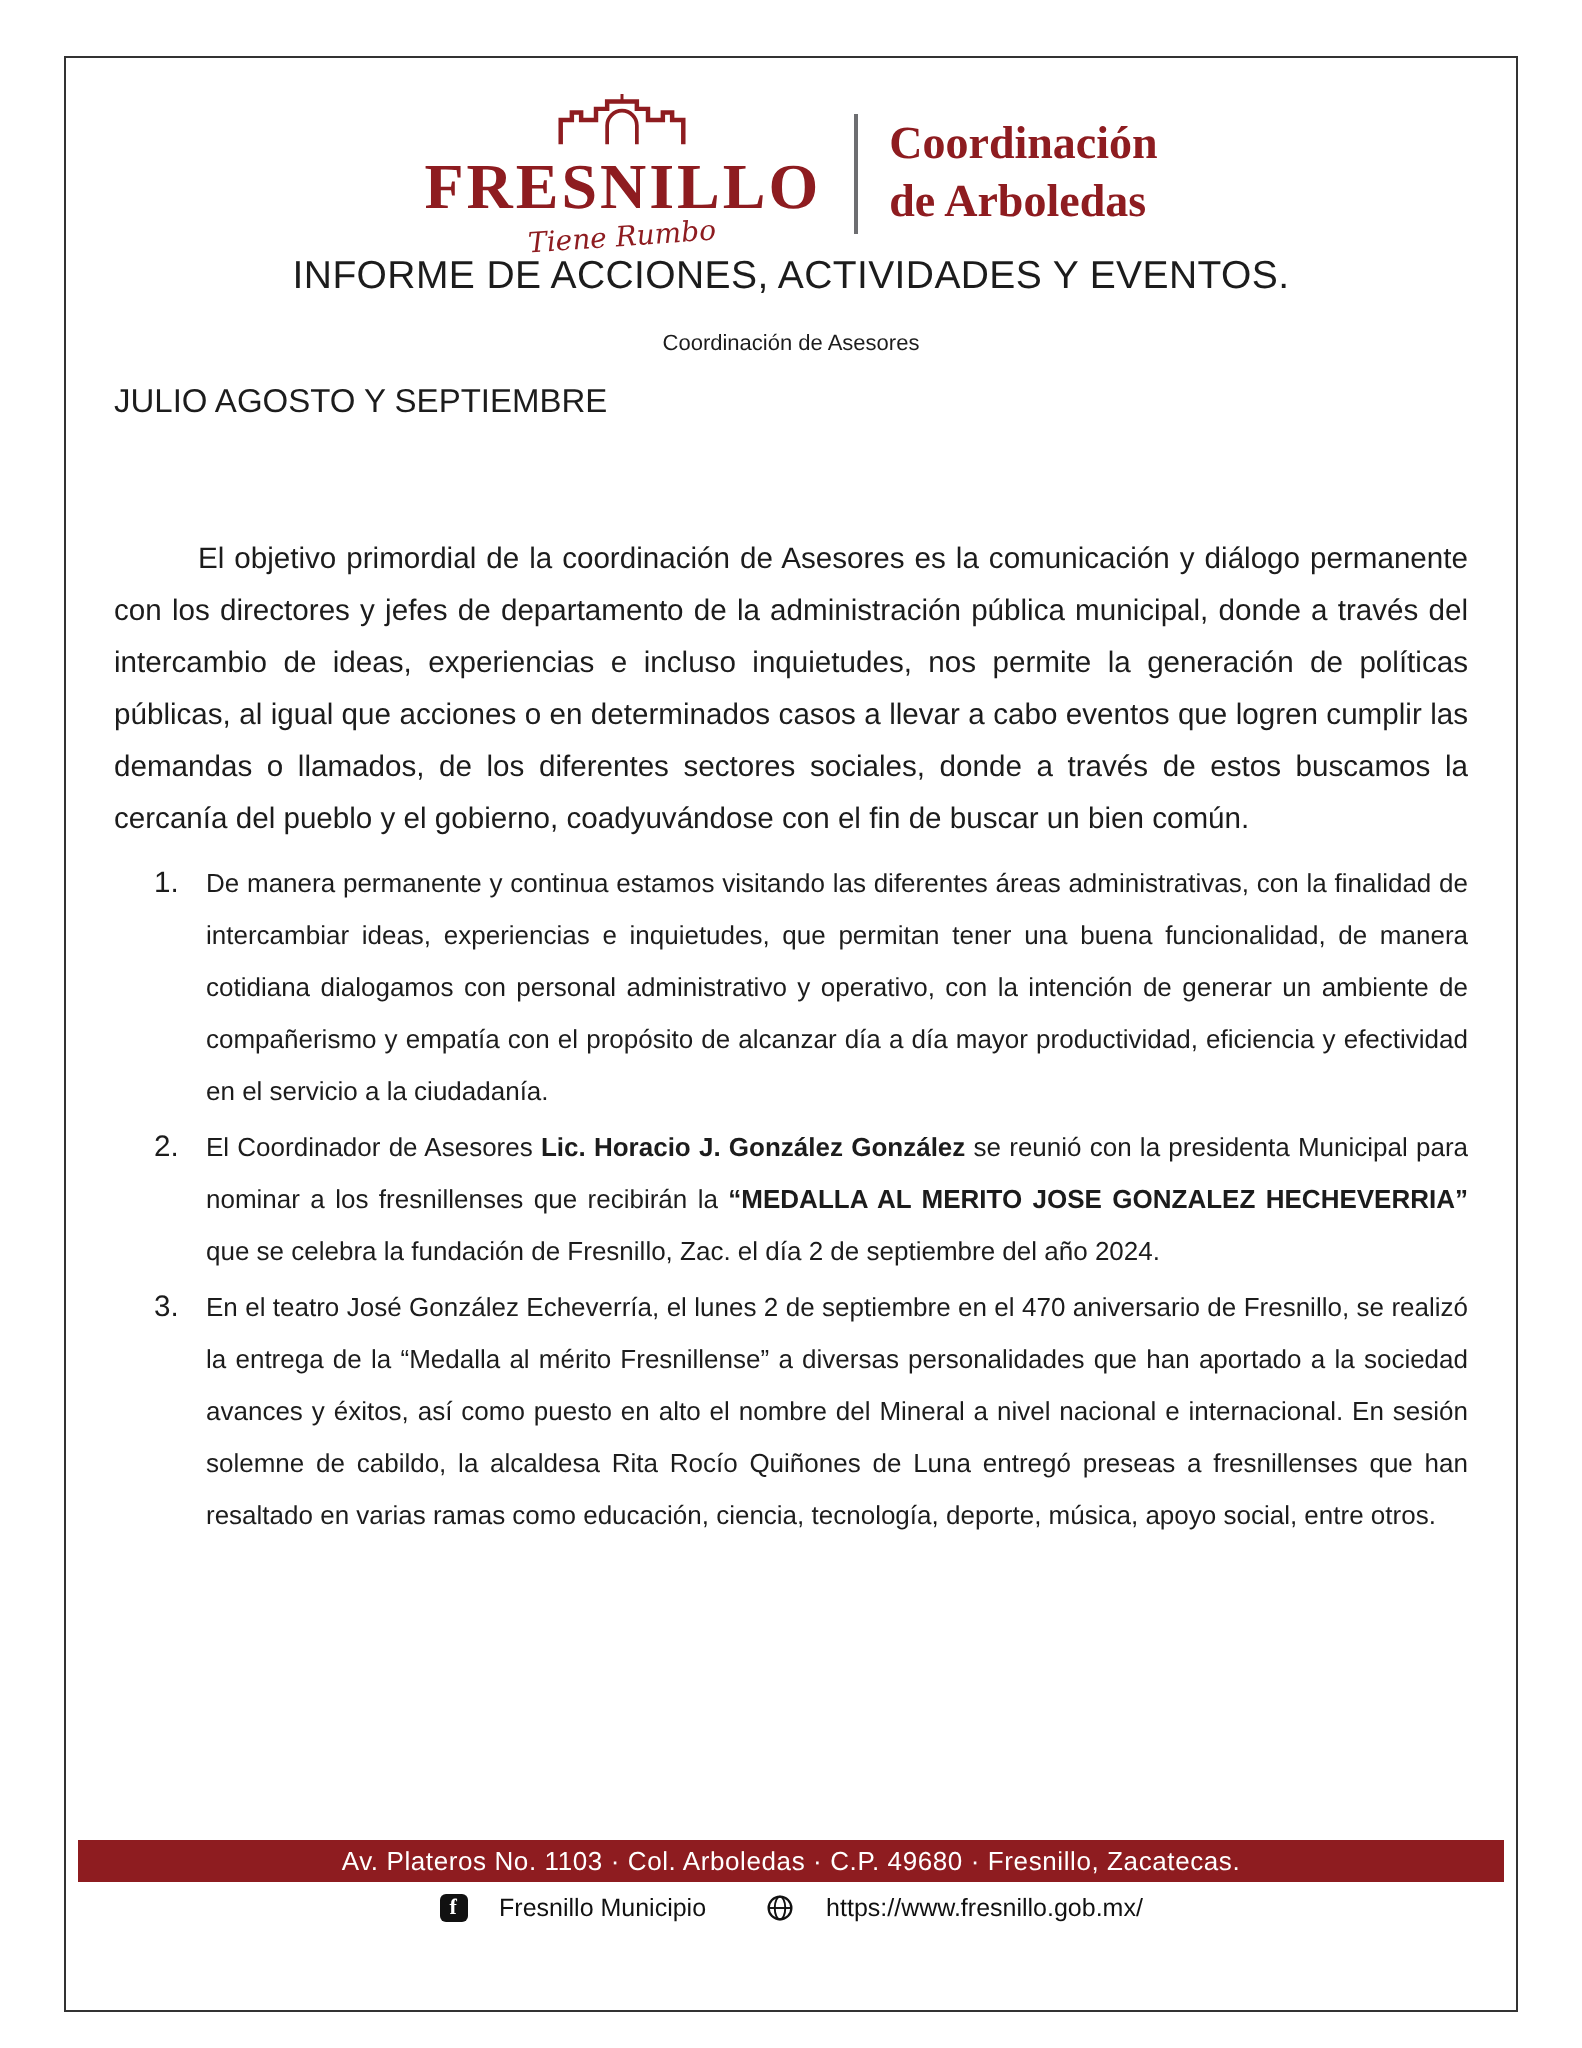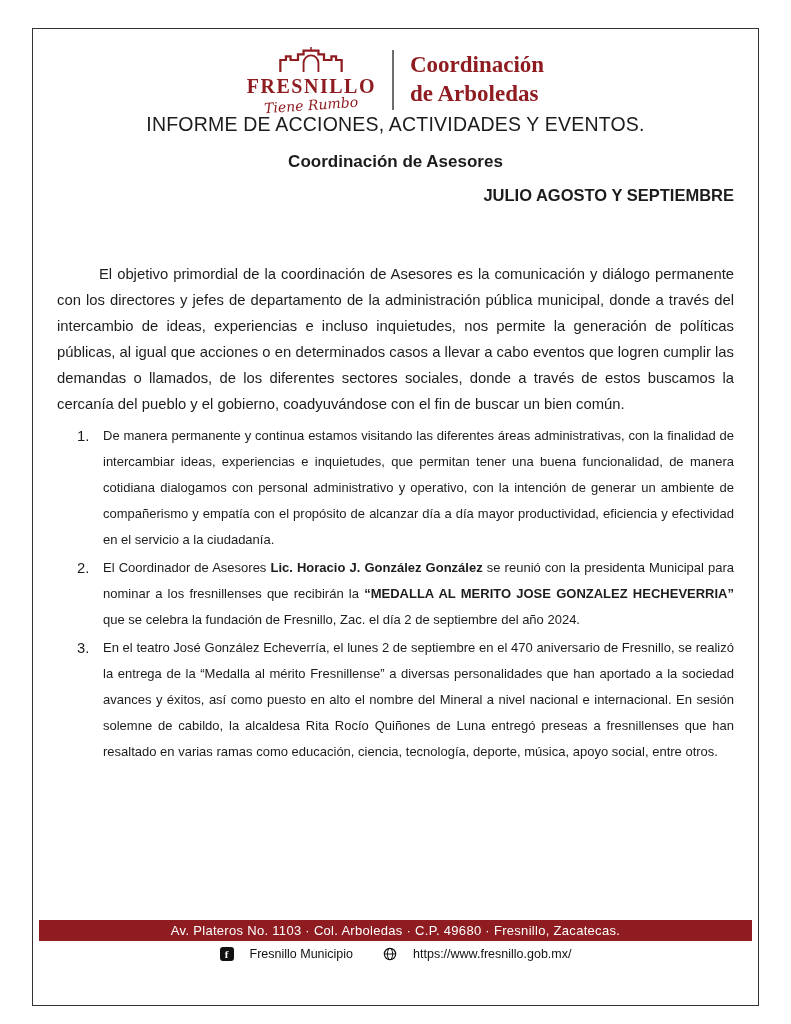--- a/index.html
+++ b/index.html
@@ -17,38 +17,38 @@
     border:1.6px solid #333333;
   }
   .content{ padding:14px 24px 0; }
 
   
   .header{ display:flex; justify-content:center; align-items:center; gap:16px; margin-top:4px; }
   .logo{ display:flex; flex-direction:column; align-items:center; }
   .logo-building{ color:var(--brand); display:block; }
   .logo-name{
     font-family:"Liberation Serif","DejaVu Serif",serif;
-    font-weight:700; font-size:20px; letter-spacing:1.5px;
+    font-weight:700; font-size:32px; letter-spacing:1.5px;
     color:var(--brand); margin-top:2px;
   }
   .logo-tagline{
     font-family:"DejaVu Serif",serif; font-style:italic;
     font-size:14px; color:var(--brand); margin-top:-1px;
     transform:rotate(-4deg);
   }
   .header-divider{ width:2px; height:60px; background:#6d6e71; }
   .org{
     font-family:Liberation Serif, serif;
     font-size:23px; font-weight:600; color:var(--brand); line-height:1.25;
   }
 
   
   .title{ text-align:center; font-size:19.5px; font-weight:400; letter-spacing:.2px; }
-  .subtitle{ text-align:center; font-size:17px; font-weight:700; margin-top:16px; }
-  .period{ text-align:right; font-size:16.5px; font-weight:700; margin-top:14px; }
+  .subtitle{ text-align:center; font-size:11px; font-weight:400; margin-top:16px; }
+  .period{ text-align:left; font-size:16.5px; font-weight:400; margin-top:14px; }
 
   
   .intro{
     margin-top:56px; font-size:14.8px; line-height:26px;
     text-align:justify; text-indent:42px;
   }
   .items{ margin-top:6px; margin-left:20px; }
   .item{ display:flex; align-items:flex-start; margin-top:2px; }
   .num{ flex:0 0 26px; width:26px; font-size:14.8px; line-height:26px; }
   .item-body{ flex:1; font-size:13px; line-height:26px; text-align:justify; }

